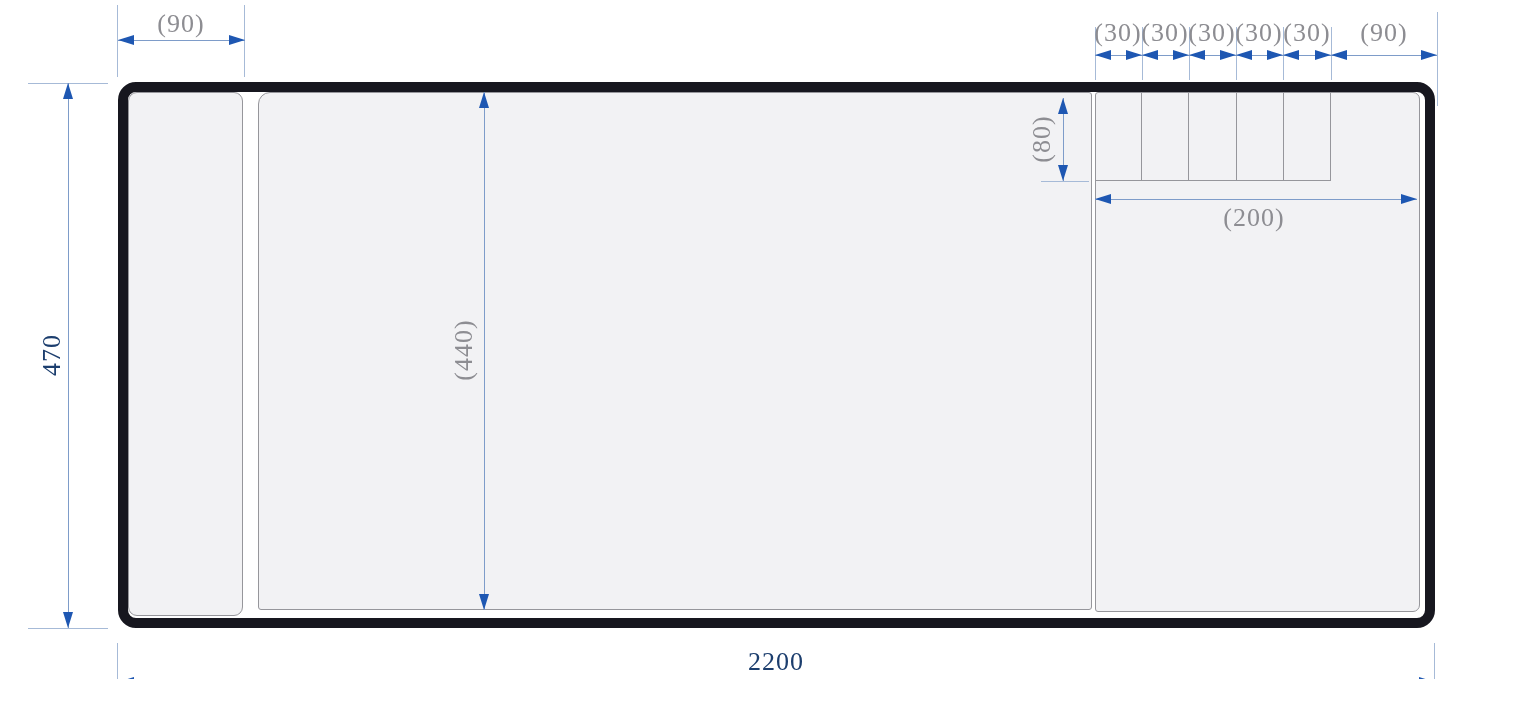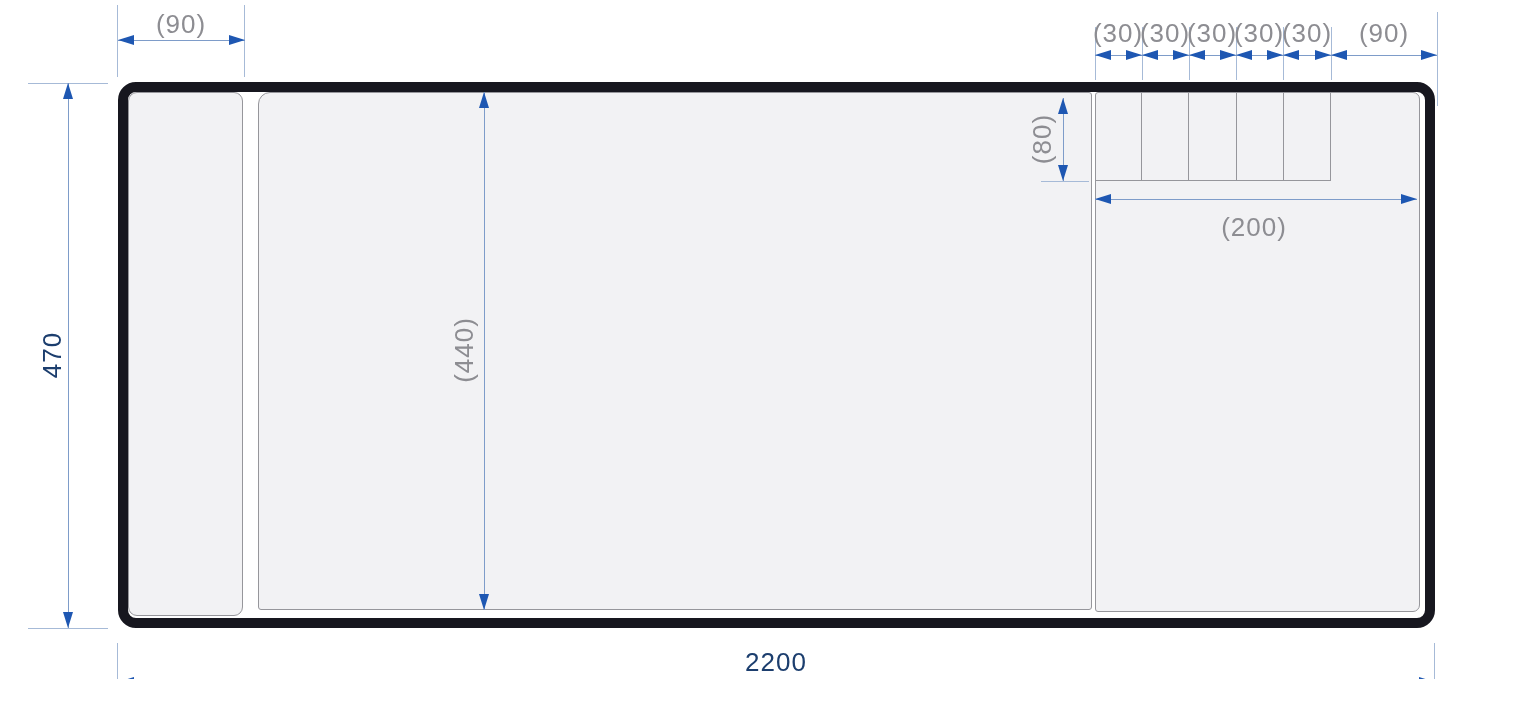--- a/index.html
+++ b/index.html
@@ -8,21 +8,21 @@
     --pborder:#96969b;
     --dim:#7e9cc9;
     --ext:#a6bad7;
     --arrow:#1e57b2;
     --gray-text:#8d8d92;
     --blue-text:#1c3e6e;
   }
   html,body{margin:0;padding:0;background:#fff;}
   .canvas{
     position:relative;width:1521px;height:679px;background:#fff;overflow:hidden;
-    font-family:Liberation Sans, sans-serif;
+    font-family:Liberation Serif, serif;
   }
   .abs{position:absolute;box-sizing:border-box;}
   
   .outer{
     left:118px;top:82px;width:1317px;height:546px;
     border:10px solid var(--outline);border-radius:18px;background:#fff;
   }
   .panel{background:var(--fill);border:1px solid var(--pborder);}
   .panel.left{left:128px;top:92px;width:115px;height:524px;border-radius:9px;}
   .panel.main{left:258px;top:92px;width:834px;height:518px;border-radius:12px 3px 3px 3px;}
@@ -108,21 +108,21 @@
     <i class="abs arr u" style="left:1058px;top:98px"></i>
     <i class="abs arr d" style="left:1058px;top:165px"></i>
     <i class="abs ext" style="left:1041px;top:181px;width:48px;height:1px"></i>
     <span class="lbl rot" style="left:1042px;top:139px">(80)</span>
   </div>
 
   <div>
     <i class="abs dline" style="left:1095px;top:199px;width:322px;height:1px"></i>
     <i class="abs arr l" style="left:1095px;top:194px"></i>
     <i class="abs arr r" style="left:1401px;top:194px"></i>
-    <span class="lbl" style="left:1254px;top:227px">(200)</span>
+    <span class="lbl" style="left:1254px;top:218px">(200)</span>
   </div>
 
   <div>
     <i class="abs dline" style="left:484px;top:92px;width:1px;height:518px"></i>
     <i class="abs arr u" style="left:479px;top:92px"></i>
     <i class="abs arr d" style="left:479px;top:594px"></i>
     <span class="lbl rot" style="left:464px;top:350px">(440)</span>
   </div>
 
   <div>

